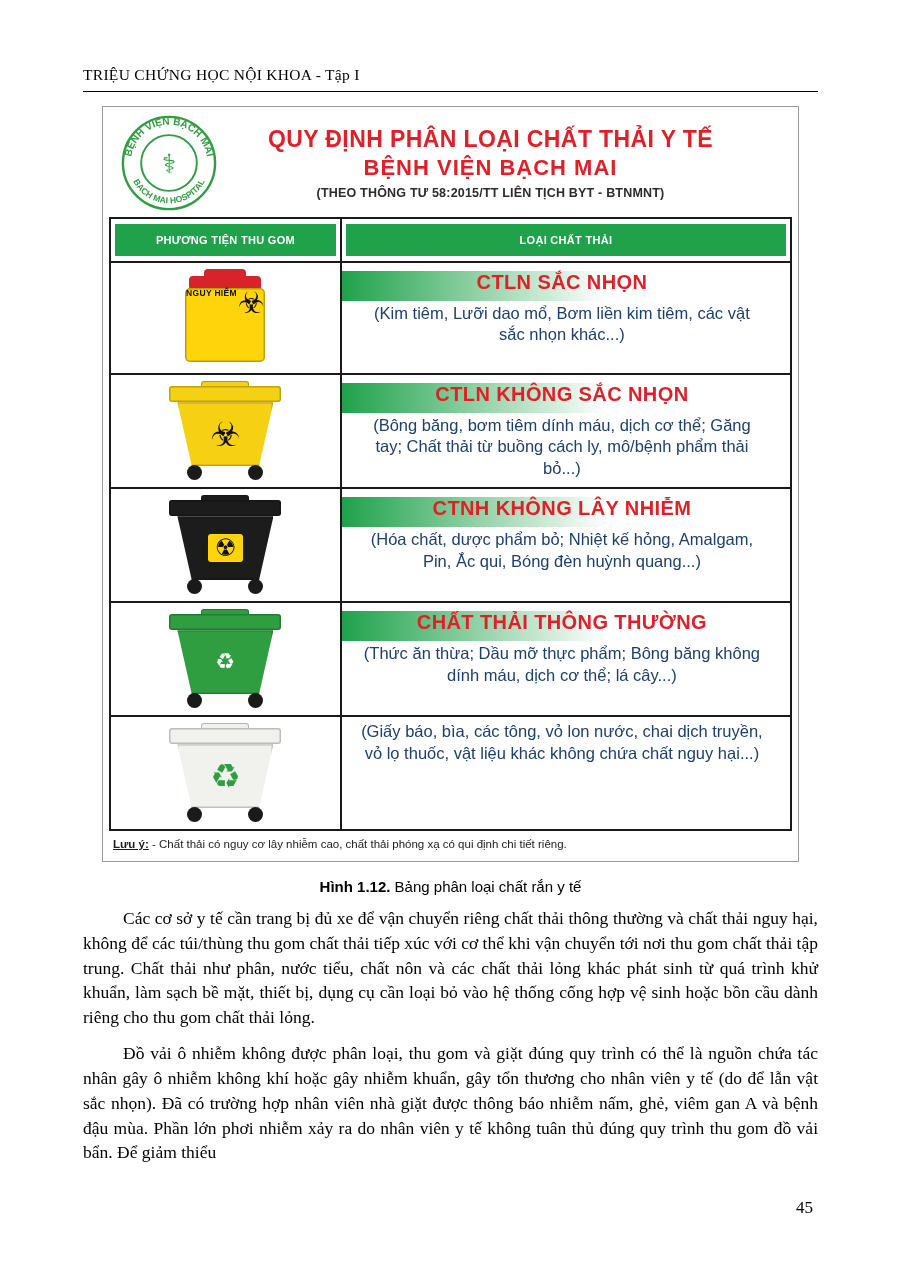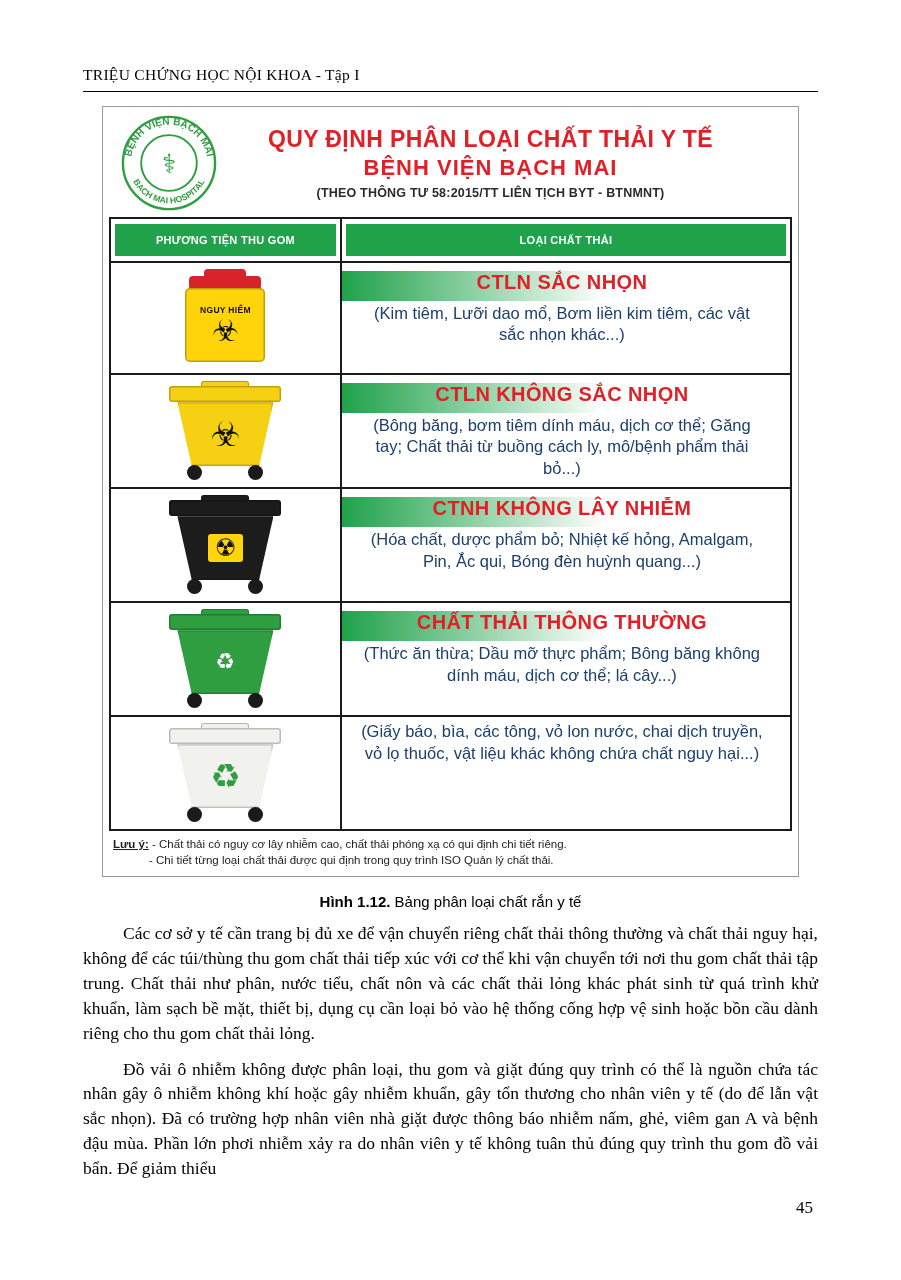--- a/index.html
+++ b/index.html
@@ -55,21 +55,21 @@
     color:var(--desc); font-size:16.5px; line-height:1.3; text-align:center; padding:0 18px;
   }
 
   
   .sharps{ position:relative; width:88px; height:98px; --bin:#ffd40a; --lid:#d8232a; }
   .sharps-lid{ position:absolute; top:7px; left:50%; transform:translateX(-50%); width:72px; height:14px; background:var(--lid); border-radius:4px; }
   .sharps-lid::before{ content:""; position:absolute; top:-7px; left:50%; transform:translateX(-50%); width:42px; height:9px; background:var(--lid); border-radius:4px 4px 0 0; }
   .sharps-body{
     position:absolute; top:19px; left:4px; right:4px; height:74px; background:var(--bin);
     border-radius:5px; box-shadow:inset 0 0 0 1.5px rgba(0,0,0,.25);
-    display:flex; flex-direction:column; align-items:center; justify-content:center; gap:1px;
+    display:flex; justify-content:center; gap:1px;
   }
   .sharps-label{ font-size:8.5px; font-weight:bold; color:#111; letter-spacing:.3px; }
   .sharps .symbol{ font-size:30px; line-height:1; color:#111; }
 
   
   .wbin{ position:relative; width:112px; height:100px; }
   .wbin-handle{ position:absolute; top:0; left:50%; transform:translateX(-50%); width:48px; height:9px; background:var(--bin); border-radius:3px; box-shadow:inset 0 0 0 1px rgba(0,0,0,.25); }
   .wbin-lid{ position:absolute; top:5px; left:0; width:100%; height:16px; background:var(--bin); border-radius:3px; box-shadow:inset 0 0 0 1.5px rgba(0,0,0,.22); }
   .wbin-body{
     position:absolute; top:21px; left:8px; right:8px; height:64px; background:var(--bin);
@@ -233,21 +233,20 @@
           <div class="rdesc">(Giấy báo, bìa, các tông, vỏ lon nước, chai dịch truyền, vỏ lọ thuốc, vật liệu khác không chứa chất nguy hại...)</div>
         </div>
       </div>
     </div>
 
     <div class="note">
       <div class="note-line">
         <span class="note-label">Lưu ý:</span>
         <span>- Chất thải có nguy cơ lây nhiễm cao, chất thải phóng xạ có qui định chi tiết riêng.</span>
       </div>
-      <div class="note-line indent">- Chi tiết từng loại chất thải được qui định trong quy trình ISO Quản lý chất thải.</div>
     </div>
   </figure>
 
   <div class="caption">
     <span class="cap-label">Hình 1.12.</span><span> Bảng phân loại chất rắn y tế</span>
   </div>
 
   <p class="body-p">Các cơ sở y tế cần trang bị đủ xe để vận chuyển riêng chất thải thông thường và chất thải nguy hại, không để các túi/thùng thu gom chất thải tiếp xúc với cơ thể khi vận chuyển tới nơi thu gom chất thải tập trung. Chất thải như phân, nước tiểu, chất nôn và các chất thải lỏng khác phát sinh từ quá trình khử khuẩn, làm sạch bề mặt, thiết bị, dụng cụ cần loại bỏ vào hệ thống cống hợp vệ sinh hoặc bồn cầu dành riêng cho thu gom chất thải lỏng.</p>
   <p class="body-p">Đồ vải ô nhiễm không được phân loại, thu gom và giặt đúng quy trình có thể là nguồn chứa tác nhân gây ô nhiễm không khí hoặc gây nhiễm khuẩn, gây tổn thương cho nhân viên y tế (do để lẫn vật sắc nhọn). Đã có trường hợp nhân viên nhà giặt được thông báo nhiễm nấm, ghẻ, viêm gan A và bệnh đậu mùa. Phần lớn phơi nhiễm xảy ra do nhân viên y tế không tuân thủ đúng quy trình thu gom đồ vải bẩn. Để giảm thiểu</p>
 

